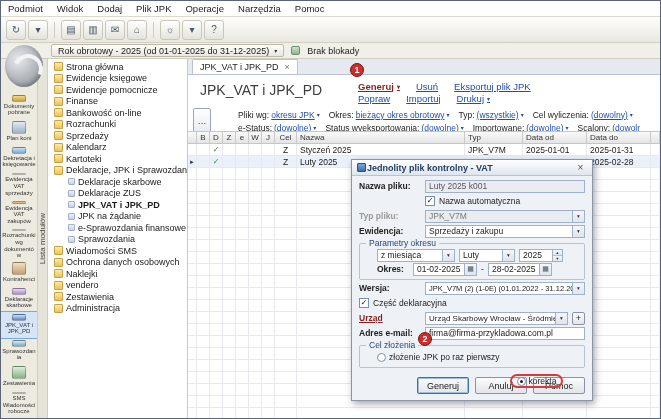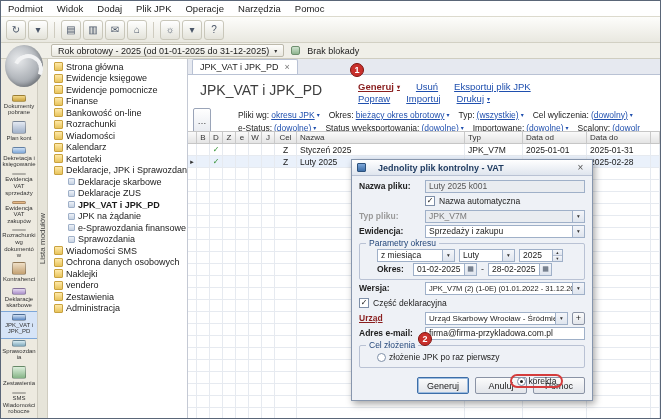--- a/index.html
+++ b/index.html
@@ -76,21 +76,21 @@
   .h-cell.left{justify-content:flex-start;padding-left:3px;}
   .g-row{display:grid;grid-template-columns:var(--gcols);height:12px;border-bottom:1px solid #e6eaf0;}
   .g-row.selected{background:#eaf1fb;}
   .g-cell{border-right:1px solid #e6eaf0;display:flex;align-items:center;padding:0 3px;font-size:8.5px;color:#1a1a1a;overflow:hidden;white-space:nowrap;}
   .g-cell.center{justify-content:center;padding:0;}
   .g-cell.chk{color:#2f8f2f;font-size:8px;}
   .g-cell.ptr{font-size:6px;color:#333;}
 
   
   #dialog{position:absolute;left:350px;top:158px;width:242px;height:242px;background:#eef1f6;border:1px solid #8796ad;box-shadow:2px 3px 7px rgba(0,0,0,.35);z-index:10;display:flex;flex-direction:column;font-size:9px;}
-  .dlg-title{height:16px;background:linear-gradient(#ffffff,#dfe5ee);border-bottom:1px solid #b9c2d4;display:flex;align-items:center;gap:12px;padding:0 5px;flex:none;}
+  .dlg-title{height:16px;background:linear-gradient(#ffffff,#dfe5ee);border-bottom:1px solid #b9c2d4;display:flex;align-items:center;gap:1px;padding:0 5px;flex:none;}
   .dlg-ico{width:9px;height:9px;background:linear-gradient(#7ea7d8,#3d6ea8);border:1px solid #2c517c;border-radius:1px;}
   .dlg-title-text{font-size:9px;font-weight:bold;color:#1e3a5f;flex:1;white-space:nowrap;overflow:hidden;}
   .dlg-close{font-size:10px;color:#555;width:13px;text-align:center;}
   .dlg-body{flex:1;padding:3px 7px 0;display:flex;flex-direction:column;gap:1px;min-height:0;}
   .fld{display:flex;align-items:center;gap:4px;height:14px;flex:none;}
   .fld-label{width:62px;flex:none;font-size:8.5px;color:#222;white-space:nowrap;overflow:hidden;font-weight:bold;}
   .fld-label.dim{color:#999;}
   .fld-label.link{color:#8a1f1f;}
   .tbox{flex:1;min-width:0;height:13px;border:1px solid #9fb0c8;background:#fff;padding:0 3px;font-size:8.5px;font-family:inherit;color:#1a1a1a;}
   .tbox.disabled{background:#e9ecf0;color:#555;}
@@ -240,21 +240,21 @@
         <div class="tree-item">
           <span class="tree-ico"></span>
           <span class="tree-label">Bankowość on-line</span>
         </div>
         <div class="tree-item">
           <span class="tree-ico"></span>
           <span class="tree-label">Rozrachunki</span>
         </div>
         <div class="tree-item">
           <span class="tree-ico"></span>
-          <span class="tree-label">Wiadomości</span>
+          <span class="tree-label">Sprzedaży</span>
         </div>
         <div class="tree-item">
           <span class="tree-ico"></span>
           <span class="tree-label">Kalendarz</span>
         </div>
         <div class="tree-item">
           <span class="tree-ico"></span>
           <span class="tree-label">Kartoteki</span>
         </div>
         <div class="tree-item">

